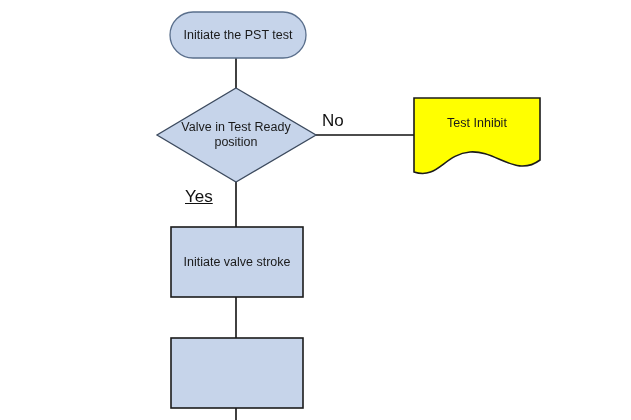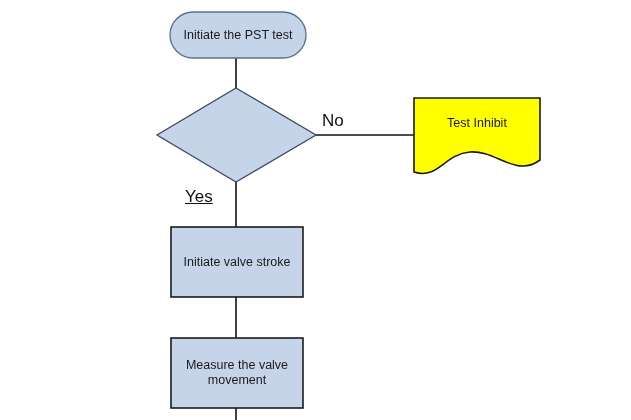--- a/index.html
+++ b/index.html
@@ -67,25 +67,25 @@
              C 444 154 438 180 414 172 Z" fill="#ffff00" stroke="#1b1b1b" stroke-width="1.6"></path>
 
     <rect x="171" y="227" width="132" height="70" fill="#c6d4ea" stroke="#1b1b1b" stroke-width="1.6"></rect>
 
     <rect x="171" y="338" width="132" height="70" fill="#c6d4ea" stroke="#1b1b1b" stroke-width="1.6"></rect>
 
   </svg>
 
   <div class="node-label" style="left:166px; top:12px; width:144px; height:46px;">Initiate the PST test</div>
 
+  <div class="node-label" style="left:156px; top:113px; width:160px; height:44px;">Valve in Test Ready
+position</div>
 
   <div class="node-label" style="left:171px; top:227px; width:132px; height:70px;">Initiate valve stroke</div>
 
   <div class="node-label" style="left:414px; top:110px; width:126px; height:26px;">Test Inhibit</div>
 
-  <div class="node-label" style="left:171px; top:338px; width:132px; height:70px;">Measure the valve
-movement</div>
 
   <div class="edge-label" style="left:322px; top:112px;">No</div>
 
   <div class="edge-label" style="left:185px; top:188px;text-decoration:underline;">Yes</div>
 
 </div>
 
 </body></html>

